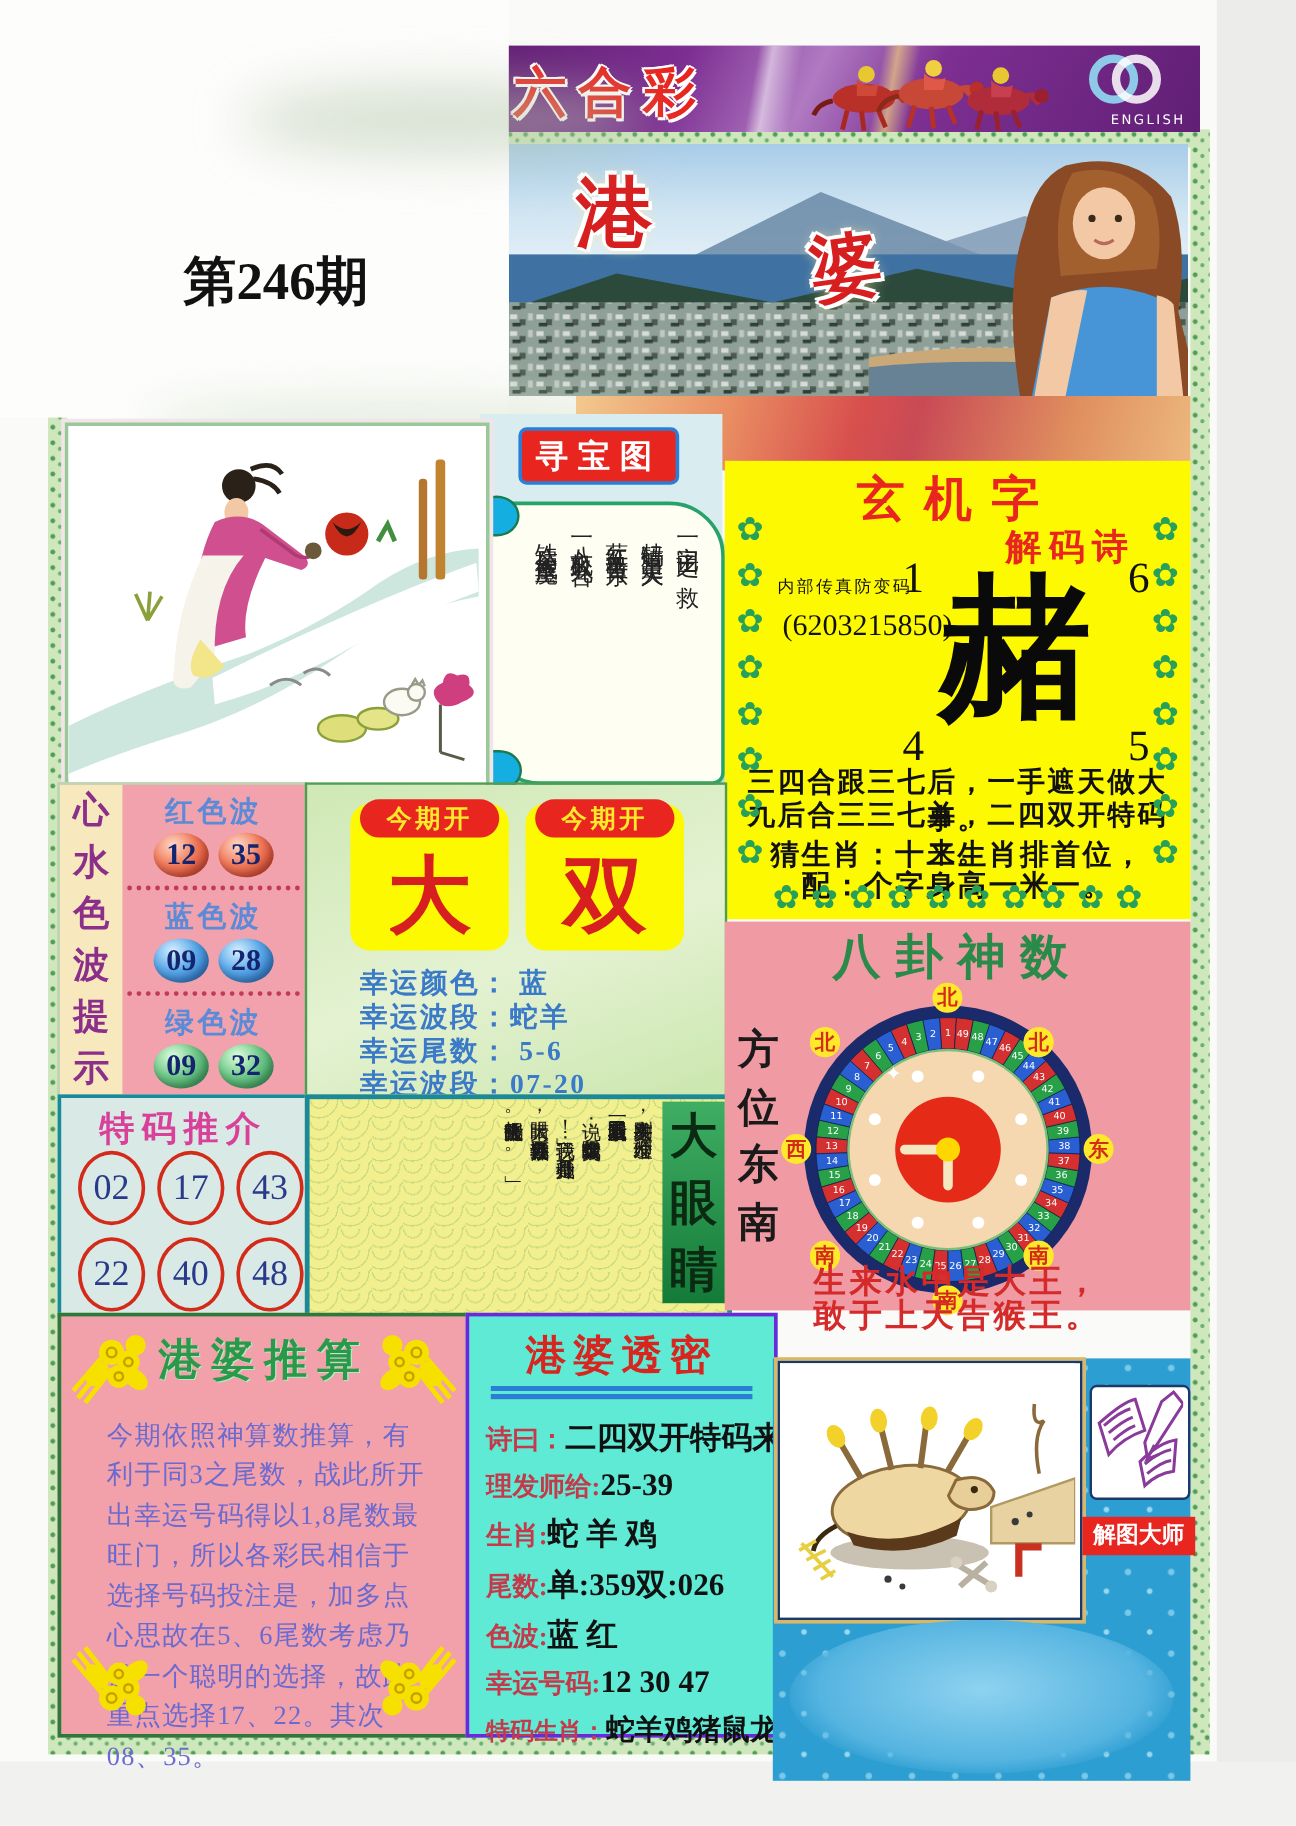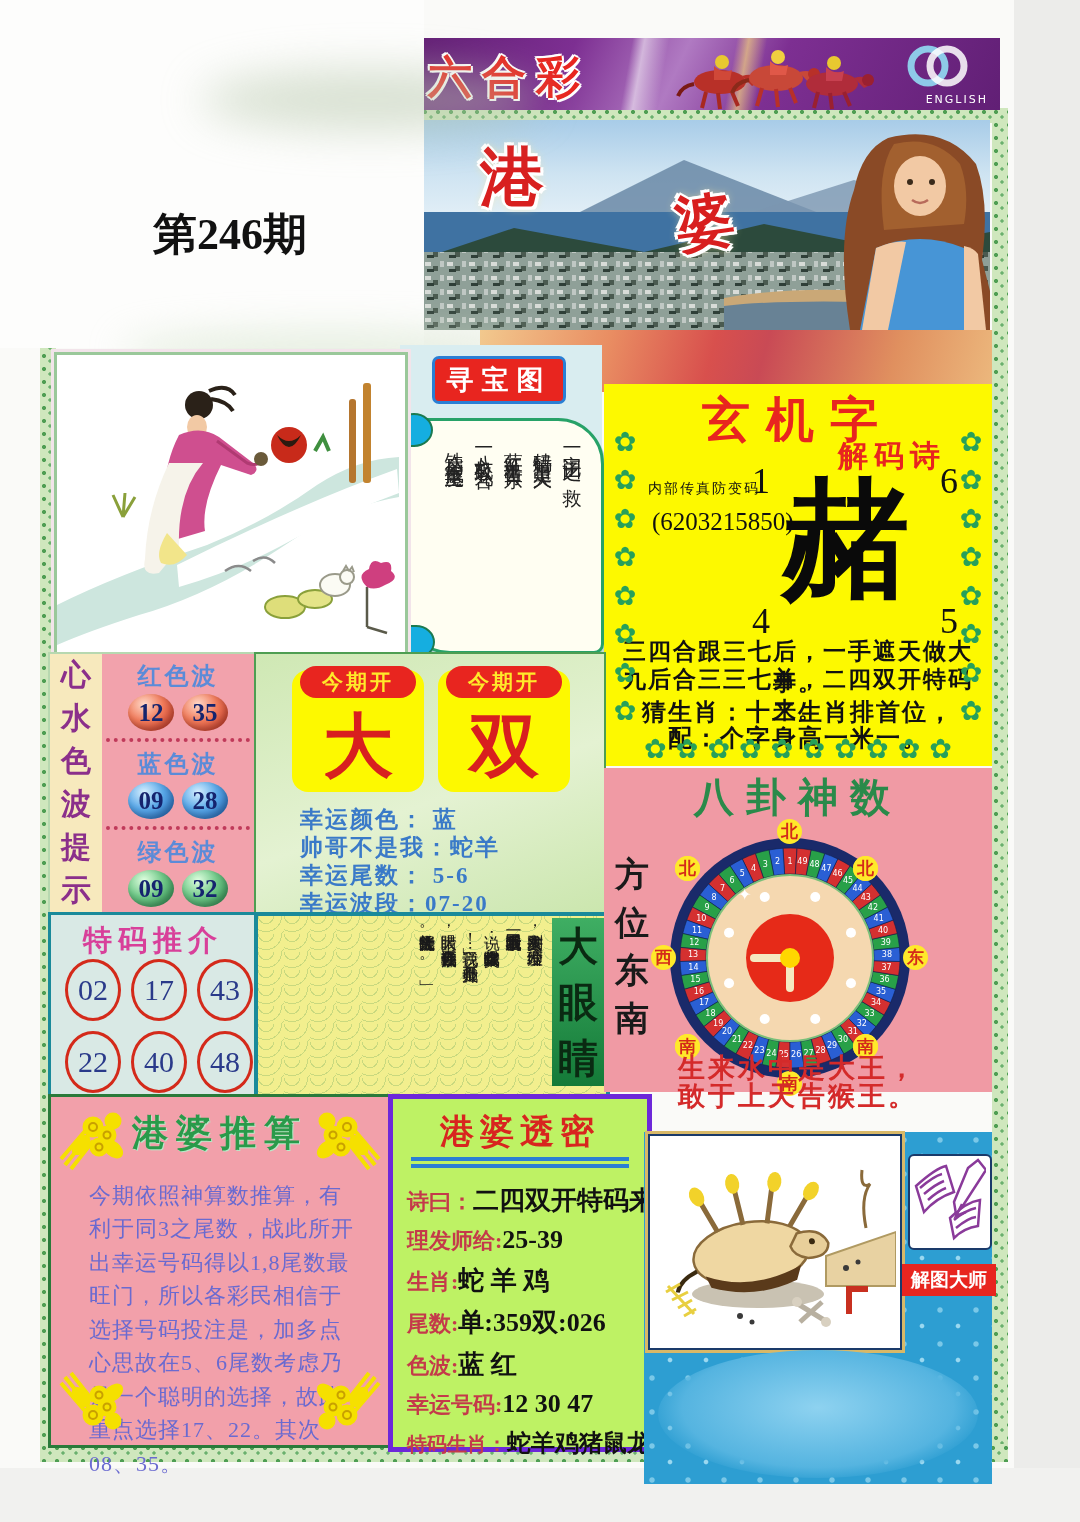--- a/index.html
+++ b/index.html
@@ -41,21 +41,21 @@
     border-radius:7px;color:#fff;font-size:27px;font-weight:bold;text-align:center;line-height:42px;letter-spacing:8px;}
   .scroll{left:404px;top:418px;width:194px;height:230px;background:#fffef2;border:3px solid #27a268;
     border-radius:10px 46px 10px 46px;box-shadow:2px 3px 0 rgba(40,120,80,.25);}
   .scroll .curl{position:absolute;width:34px;height:30px;background:#15aee0;border:2px solid #1b7a50;border-radius:50% 50% 50% 0;}
   .vcols{writing-mode:vertical-rl;text-orientation:upright;}
   .scroll-text{position:absolute;right:14px;top:16px;height:198px;font-size:19px;color:#222;line-height:1.55;letter-spacing:3px;}
   
   .artwork{left:54px;top:352px;width:348px;height:300px;background:#fff;border:3px solid #9ac89a;box-shadow:0 0 0 3px #f2e4ea;}
   
   .mystery{left:604px;top:384px;width:388px;height:382px;background:#fdf900;}
-  .mystery-title{position:absolute;left:0;top:4px;width:100%;text-align:center;font-size:48px;font-weight:bold;color:#e8251f;letter-spacing:16px;}
+  .mystery-title{position:absolute;left:0;top:4px;width:100%;text-align:center;font-size:40px;font-weight:bold;color:#e8251f;letter-spacing:16px;}
   .decode-title{position:absolute;right:46px;top:52px;font-size:30px;font-weight:bold;color:#e8251f;letter-spacing:6px;margin-left:32px;}
   .fax-label{position:absolute;left:44px;top:96px;font-size:14px;color:#111;letter-spacing:2px;}
   .fax-number{position:absolute;left:48px;top:124px;font-size:25px;color:#111;}
   .bigchar-wrap{position:absolute;left:148px;top:76px;width:206px;height:182px;}
   .bigchar{position:absolute;left:30px;top:4px;font-size:128px;line-height:1.2;color:#0a0a0a;font-weight:bold;}
   .corner-num{position:absolute;font-size:36px;color:#111;}
   .poemline{position:absolute;width:100%;text-align:center;color:#111;font-size:23px;font-weight:bold;letter-spacing:2px;}
   .flower-col{position:absolute;top:44px;width:34px;height:296px;display:flex;flex-direction:column;justify-content:space-between;align-items:center;}
   .flower-row{position:absolute;left:40px;bottom:4px;width:308px;display:flex;justify-content:space-between;}
   .flower{color:#27a05a;font-size:27px;line-height:1;}
@@ -103,21 +103,21 @@
   .pillchar{position:absolute;width:25px;height:25px;background:#ffe92a;border-radius:50%;color:#d42a1a;
     font-size:17px;font-weight:bold;text-align:center;line-height:25px;}
   .bg-poem{position:absolute;width:100%;text-align:center;color:#d42a2a;font-size:27px;font-weight:bold;letter-spacing:3px;}
   
   .gcalc{left:48px;top:1094px;width:338px;height:348px;background:#f2a0aa;border:3px solid #2a7a3a;}
   .gc-title{position:absolute;left:0;top:12px;width:100%;text-align:center;font-size:36px;font-weight:bold;color:#2a9a4a;
     letter-spacing:8px;text-shadow:1px 1px 0 #b8e8c8;}
   .gc-body{position:absolute;left:38px;top:82px;width:268px;font-size:22px;color:#6a6ad0;line-height:1.52;letter-spacing:1px;}
   .bouquet{position:absolute;width:74px;height:74px;}
   
-  .gsecret{left:388px;top:1094px;width:254px;height:348px;background:#bef264;border:5px solid #6d28d9;}
+  .gsecret{left:388px;top:1094px;width:254px;height:348px;background:#5eead4;border:3px solid #6d28d9;}
   .gs-title{position:absolute;left:0;top:10px;width:100%;text-align:center;font-size:34px;font-weight:bold;color:#d8251f;letter-spacing:6px;}
   .gs-rule{position:absolute;left:18px;top:58px;width:218px;height:11px;
     background:linear-gradient(#2a7fd4 0 4px,transparent 4px 7px,#2a7fd4 7px 11px);}
   .gs-fields{position:absolute;left:14px;top:84px;width:230px;}
   .gs-row{margin-bottom:7px;white-space:nowrap;}
   .gs-label{color:#c43a4a;font-weight:bold;font-size:22px;}
   .gs-value{color:#111;font-size:26px;font-weight:bold;}
   
   .bright{left:644px;top:1092px;width:348px;height:352px;background-color:#2d9ed2;
     background-image:radial-gradient(circle at 8px 8px,#7ac8e8 2.2px,transparent 3.2px),
@@ -376,21 +376,21 @@
     <div class="card" style="left:36px;">
       <div class="pill serif">今期开</div>
       <div class="bigv serif">大</div>
     </div>
     <div class="card" style="left:182px;">
       <div class="pill serif">今期开</div>
       <div class="bigv serif">双</div>
     </div>
     <div class="lucky serif" id="lucky-lines">
         <div>幸运颜色： 蓝</div>
-        <div>帅哥不是我：蛇羊</div>
+        <div>幸运波段：蛇羊</div>
         <div>幸运尾数： 5-6</div>
         <div>幸运波段：07-20</div>
       </div>
   </div>
 
   <div class="abs special">
     <div class="sp-title serif">特码推介</div>
     <div class="sp-grid" id="sp-grid">
         <div class="sp-circle serif" style="left: 8px; top: 0px;">02</div>
         <div class="sp-circle serif" style="left: 74px; top: 0px;">17</div>

